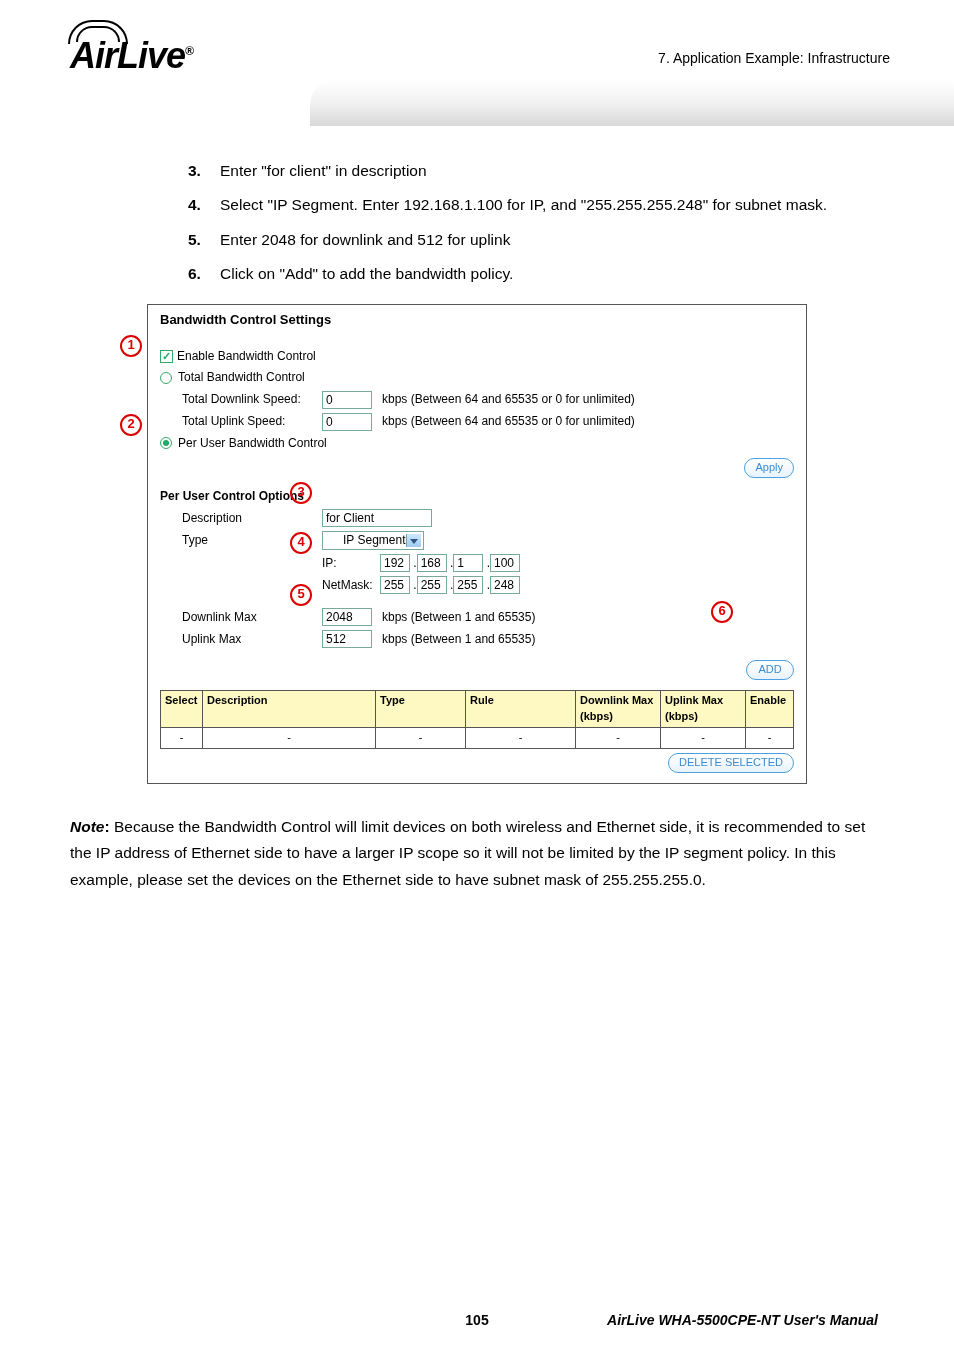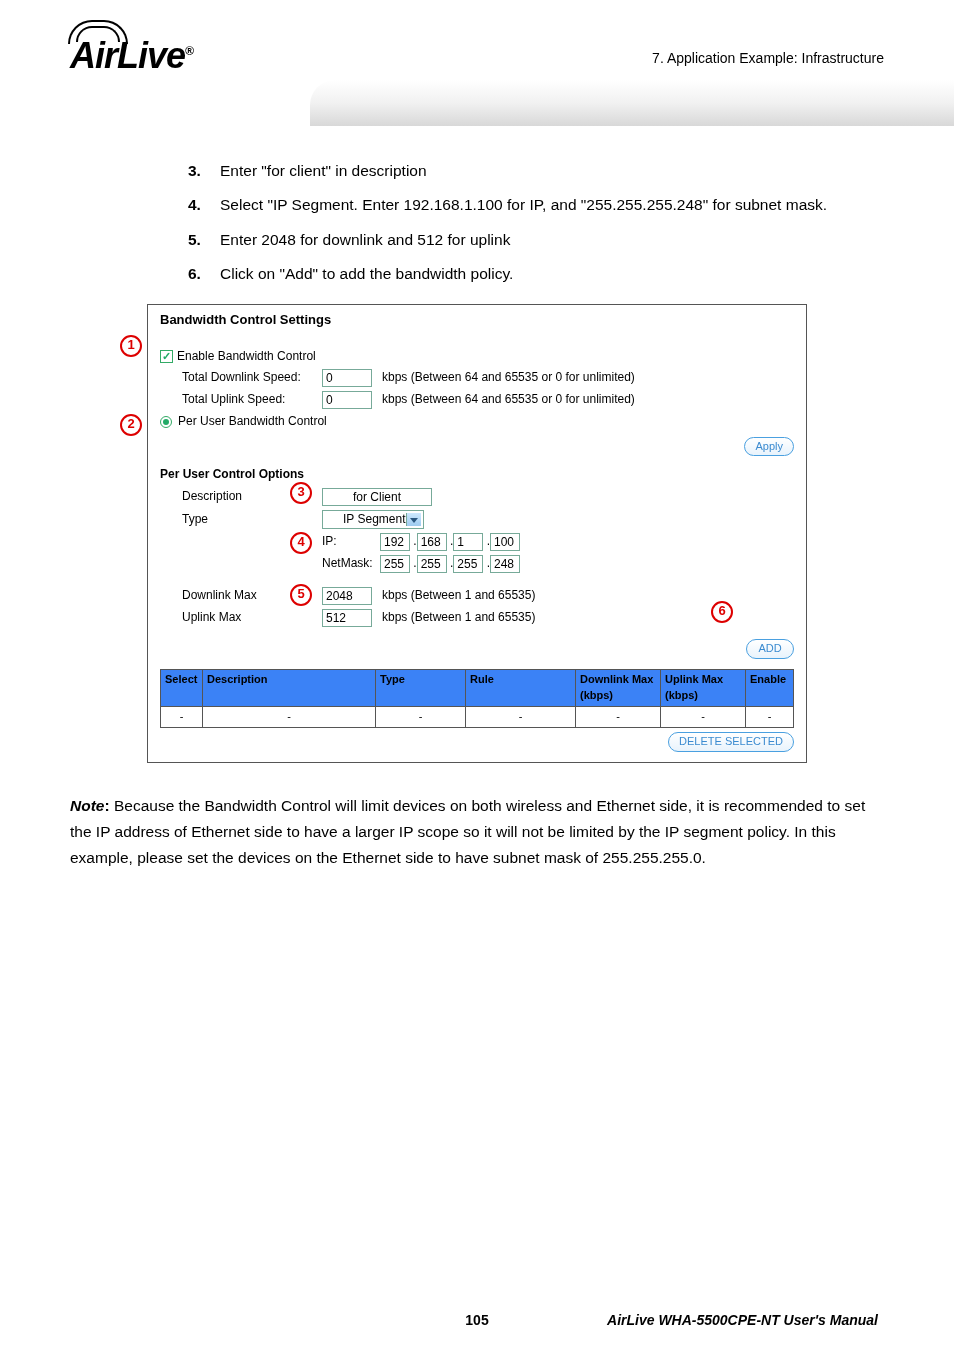--- a/index.html
+++ b/index.html
@@ -47,21 +47,21 @@
     width: 44px;
     height: 16px;
     border: 2px solid #000;
     border-bottom: none;
     border-radius: 44px 44px 0 0;
   }
   .logo-text { letter-spacing: -1px; }
   .logo-r { font-size: 12px; vertical-align: super; }
   .header-right {
     position: absolute;
-    right: 70px;
+    right: 64px;
     top: 50px;
     font-size: 14px;
     color: #000;
   }
   .header-stripe {
     position: absolute;
     left: 310px;
     right: 0;
     top: 80px;
     height: 46px;
@@ -99,21 +99,21 @@
   .lbl { display: inline-block; }
   .chk { width: 13px; height: 13px; border: 1px solid #3a6; display: inline-flex; align-items: center; justify-content: center; margin-right: 4px; font-size: 11px; color: #2a6; font-weight: bold; line-height: 1;}
   .rad { width: 12px; height: 12px; border: 1px solid #3a6; border-radius: 50%; display: inline-flex; align-items: center; justify-content: center; margin-right: 6px; }
   .rad .dot { width: 6px; height: 6px; background: #2a6; border-radius: 50%; }
   .tbox {
     border: 1px solid #7a9; height: 18px; padding: 0 3px; font-size: 12px;
     display: inline-block; background: #fff;
   }
   .tbox.w50 { width: 50px; }
   .tbox.w30 { width: 30px; }
-  .tbox.w90 { width: 110px; text-align: center; }
+  .tbox.w90 { width: 110px; }
   .sel {
     border: 1px solid #7a9; height: 19px; padding: 0 18px 0 20px; font-size: 12px;
     display: inline-flex; align-items: center; background: #fff; position: relative;
   }
   .sel::after {
     content: "";
     position: absolute; right: 2px; top: 2px; bottom: 2px; width: 14px;
     background: linear-gradient(180deg,#cde8ff,#9ecbf0);
     border-left: 1px solid #7a9;
   }
@@ -152,21 +152,21 @@
     border-collapse: collapse;
     font-size: 11px;
     margin-top: 8px;
   }
   .tbl th, .tbl td {
     border: 1px solid #555;
     padding: 2px 4px;
     text-align: left;
     vertical-align: top;
   }
-  .tbl th { background: #3b82f6; font-weight: bold; }
+  .tbl th { background: #fef9c3; font-weight: bold; }
   .tbl td { text-align: center; height: 18px; }
   .delete-row { text-align: right; margin-top: 4px; }
   .note-para {
     margin: 26px 0;
     font-size: 15.5px;
     line-height: 1.7;
   }
   .note-para .note-lbl { font-weight: bold; font-style: italic; }
   .footer {
     position: absolute;
@@ -233,20 +233,24 @@
       <div class="bw-inner">
         <div class="bw-title">Bandwidth Control Settings</div>
 
         <div style="height:8px;"></div>
 
         <div class="row">
           <span class="chk">✓</span>
           <span class="lbl">Enable Bandwidth Control</span>
         </div>
 
+        <div class="row">
+          <span class="rad"></span>
+          <span class="lbl">Total Bandwidth Control</span>
+        </div>
 
         <div class="row indent1">
           <span class="lbl lbl-fixed-130">Total Downlink Speed:</span>
           <span class="tbox w50">0</span>
           <span class="gap"></span>
           <span class="lbl">kbps (Between 64 and 65535 or 0 for unlimited)</span>
         </div>
 
         <div class="row indent1">
           <span class="lbl lbl-fixed-130">Total Uplink Speed:</span>

